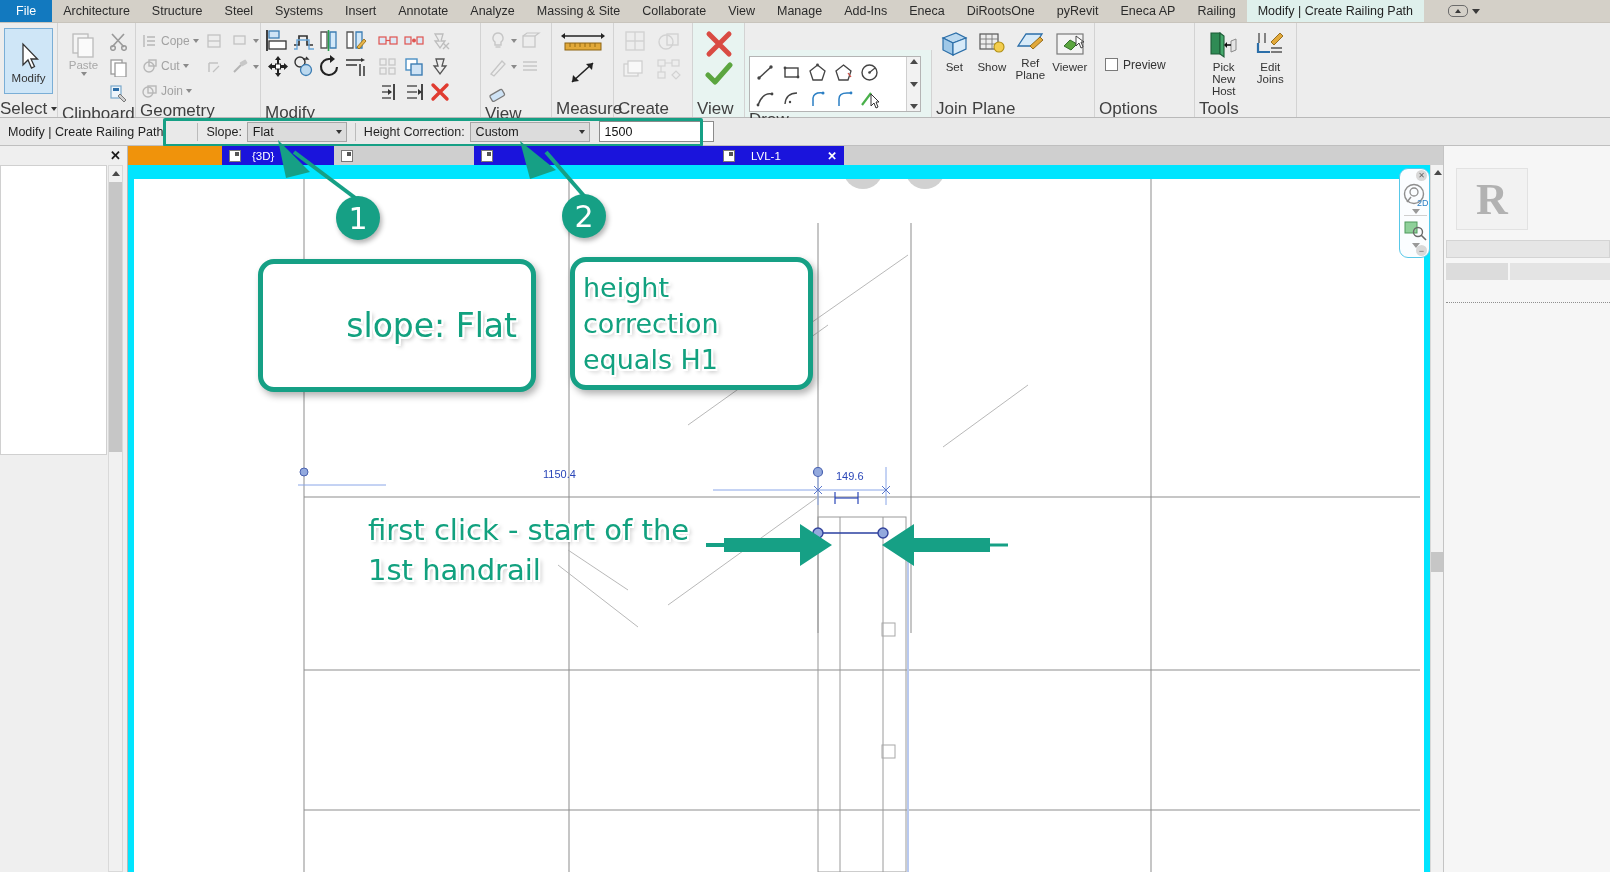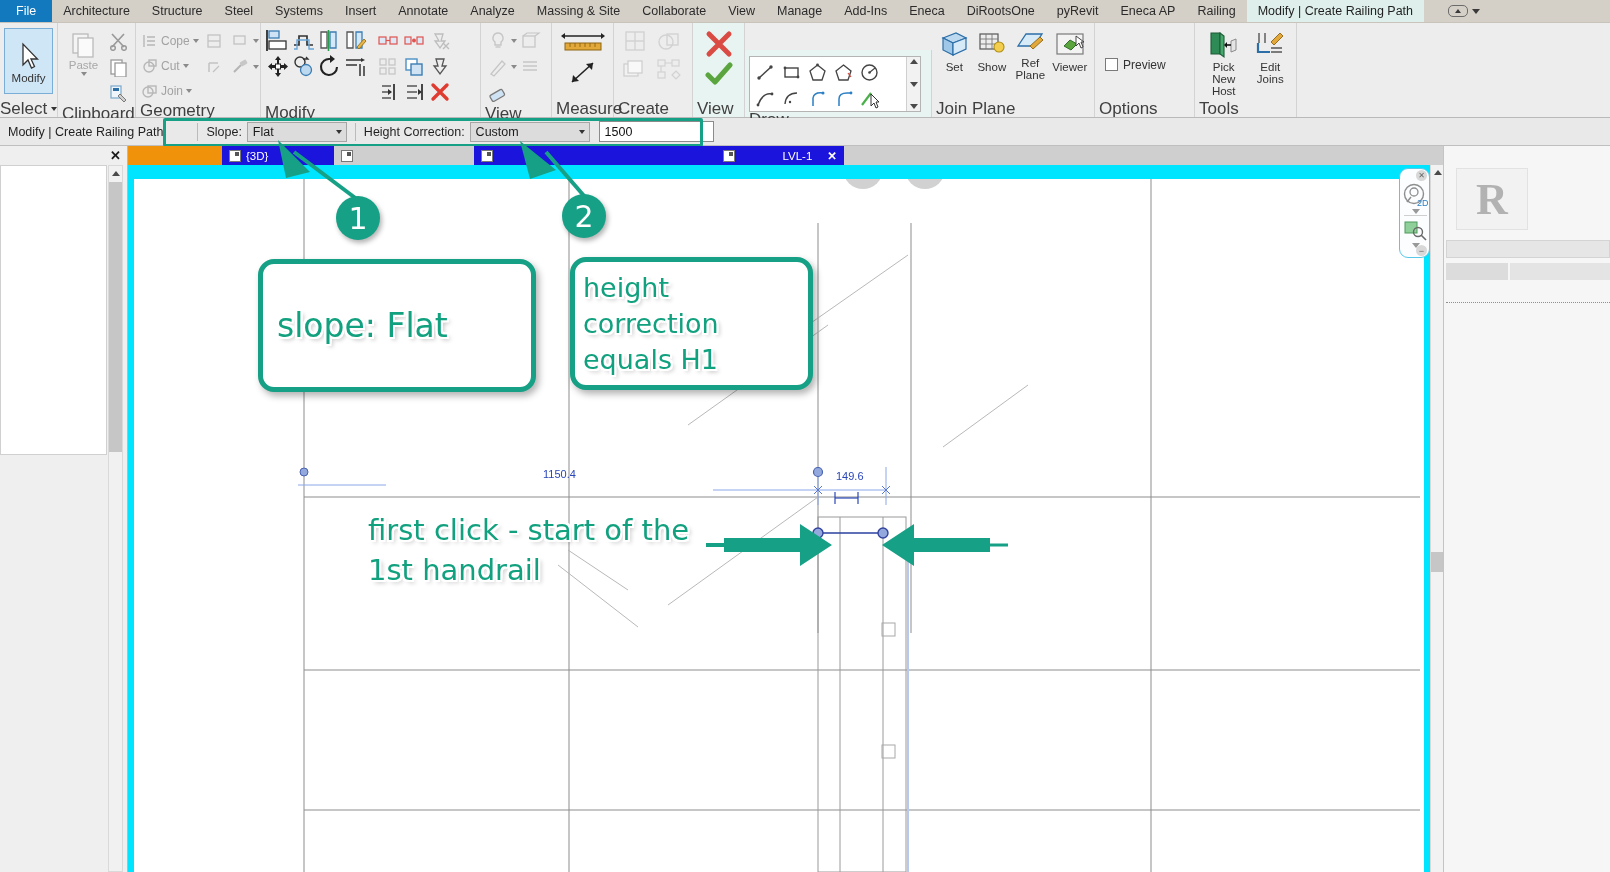--- a/index.html
+++ b/index.html
@@ -98,21 +98,21 @@
   #optHighlight {
     position:absolute; left:163px; top:118px; width:540px; height:29px;
     border:3px solid #16a085; border-radius:2px; pointer-events:none;
   }
 
   
   #viewtabs {
     position:absolute; left:0; top:146px; width:1610px; height:19px;
     background:#cfcfcf; display:flex; align-items:stretch;
   }
-  .vt { display:flex; align-items:center; gap:5px; padding:0 7px; font-size:11.5px; white-space:nowrap;text-align:right;}
+  .vt { display:flex; align-items:center; gap:11px; padding:0 7px; font-size:11.5px; white-space:nowrap;}
   .vt.closebtn { color:#222; font-weight:bold; width:26px; justify-content:center; background:#efefef;}
   .vt.orange { background:#f0930b; width:196px; }
   .vt.blue   { background:#1a14dc; color:#fff; }
   .vt.grey   { background:#cfcfcf; }
   .vt .x { margin-left:10px; font-weight:bold; }
   .vicon { width:12px; height:12px; background:#fff; border:1px solid #777; position:relative; flex:0 0 auto;}
   .vicon.org { background:#f8c987; border-color:#a06f12;}
   .vicon:after { content:""; position:absolute; right:1px; top:1px; width:4px;height:4px; background:#555;}
   .vt-arrow { width:0;height:0;border-left:5px solid transparent;border-right:5px solid transparent;border-top:7px solid #2b2b2b; align-self:center; margin-left:auto;}
 
@@ -167,21 +167,21 @@
   #navtool .nminus { position:absolute; right:2px; bottom:1px; width:11px;height:11px;border-radius:50%;
                  background:#d8d8d8; color:#666; font-size:9px; display:flex;align-items:center;justify-content:center;}
   #navtool .hr { position:absolute; left:4px; top:46px; width:23px; border-top:1px solid #cfcfcf;}
   #navtool .tcaret { position:absolute; width:0;height:0;border-left:4px solid transparent;border-right:4px solid transparent;border-top:5px solid #999;}
 
   
   #anno { position:absolute; left:0; top:0; width:1610px; height:872px; pointer-events:none; }
   .callout {
     position:absolute; background:#ffffff; border:5px solid #16a085; border-radius:16px;
     box-shadow:3px 4px 7px rgba(0,0,0,.30);
-    display:flex; align-items:center; justify-content:flex-start;
+    display:flex; align-items:center; justify-content:flex-end;
     padding:6px 14px;
   }
   .ctext {
     color:#12a17f; font-size:33px; line-height:40px; font-family:"DejaVu Sans", sans-serif;
     text-align:center; white-space:pre-line;
     text-shadow: 2px 0 0 #fff,-2px 0 0 #fff,0 2px 0 #fff,0 -2px 0 #fff,
                  2px 2px 0 #fff,-2px -2px 0 #fff,2px -2px 0 #fff,-2px 2px 0 #fff,
                  3px 3px 4px rgba(0,0,0,.28);
   }
   .badge {

